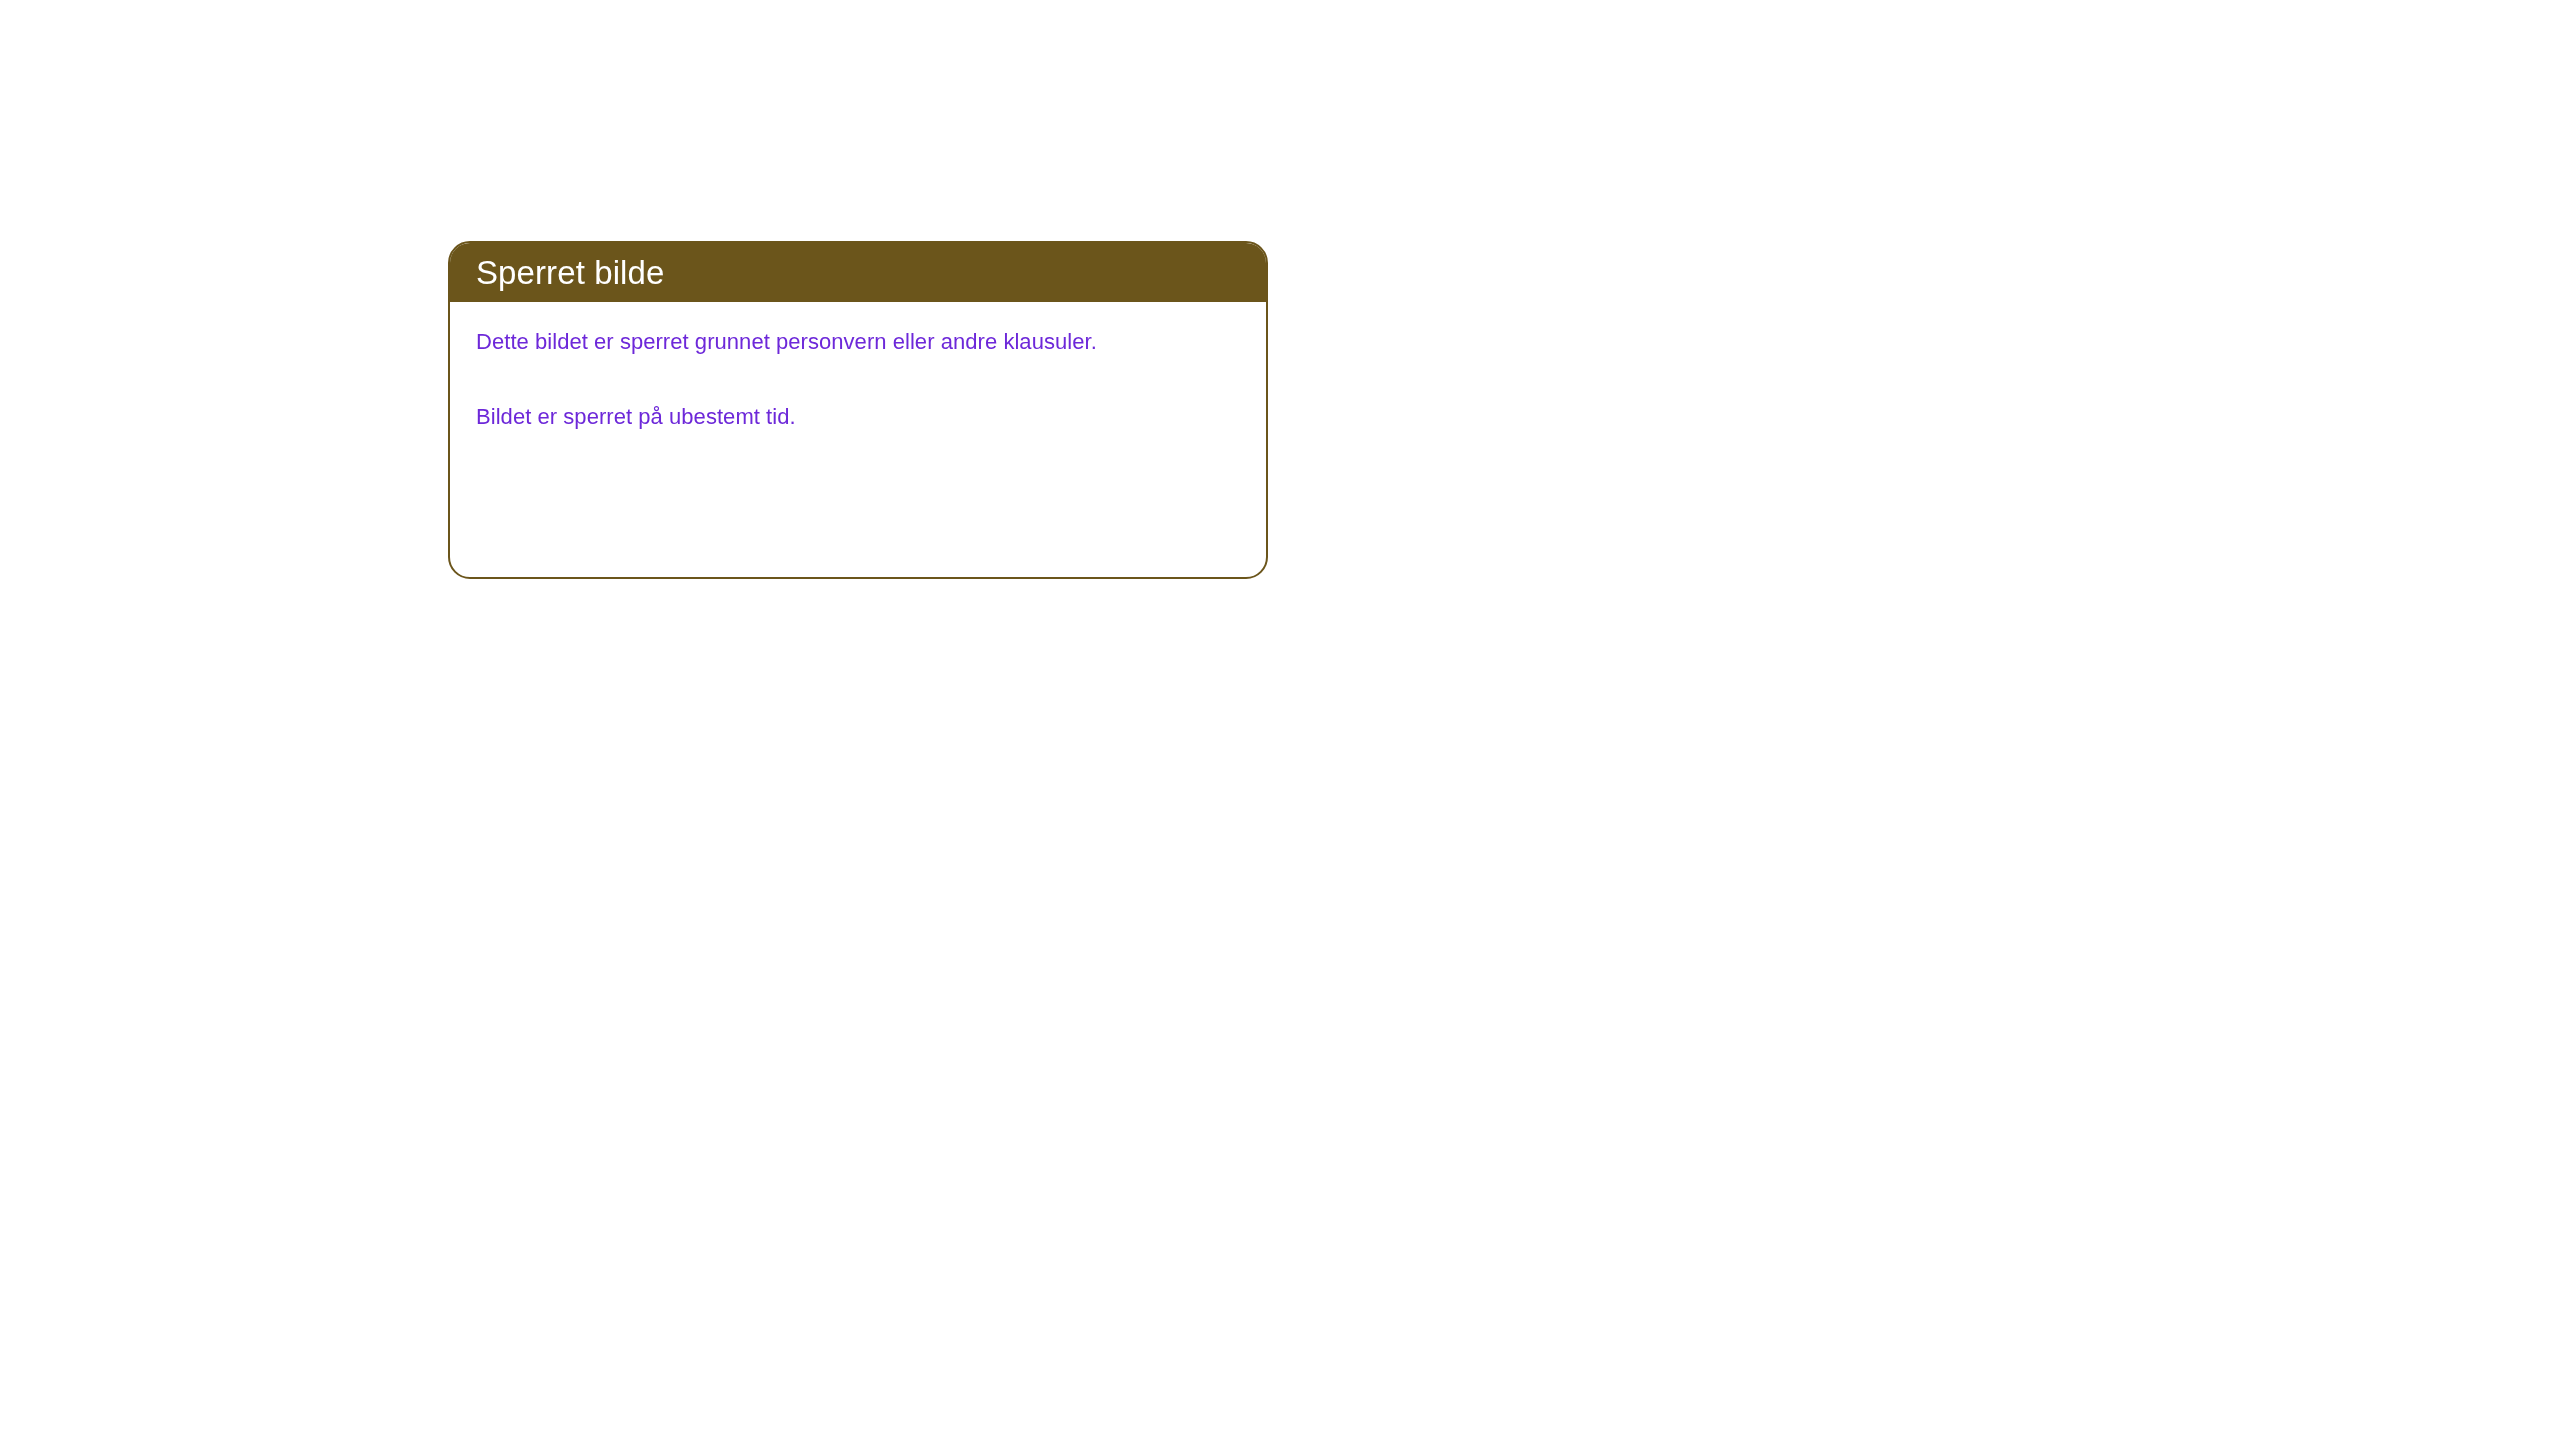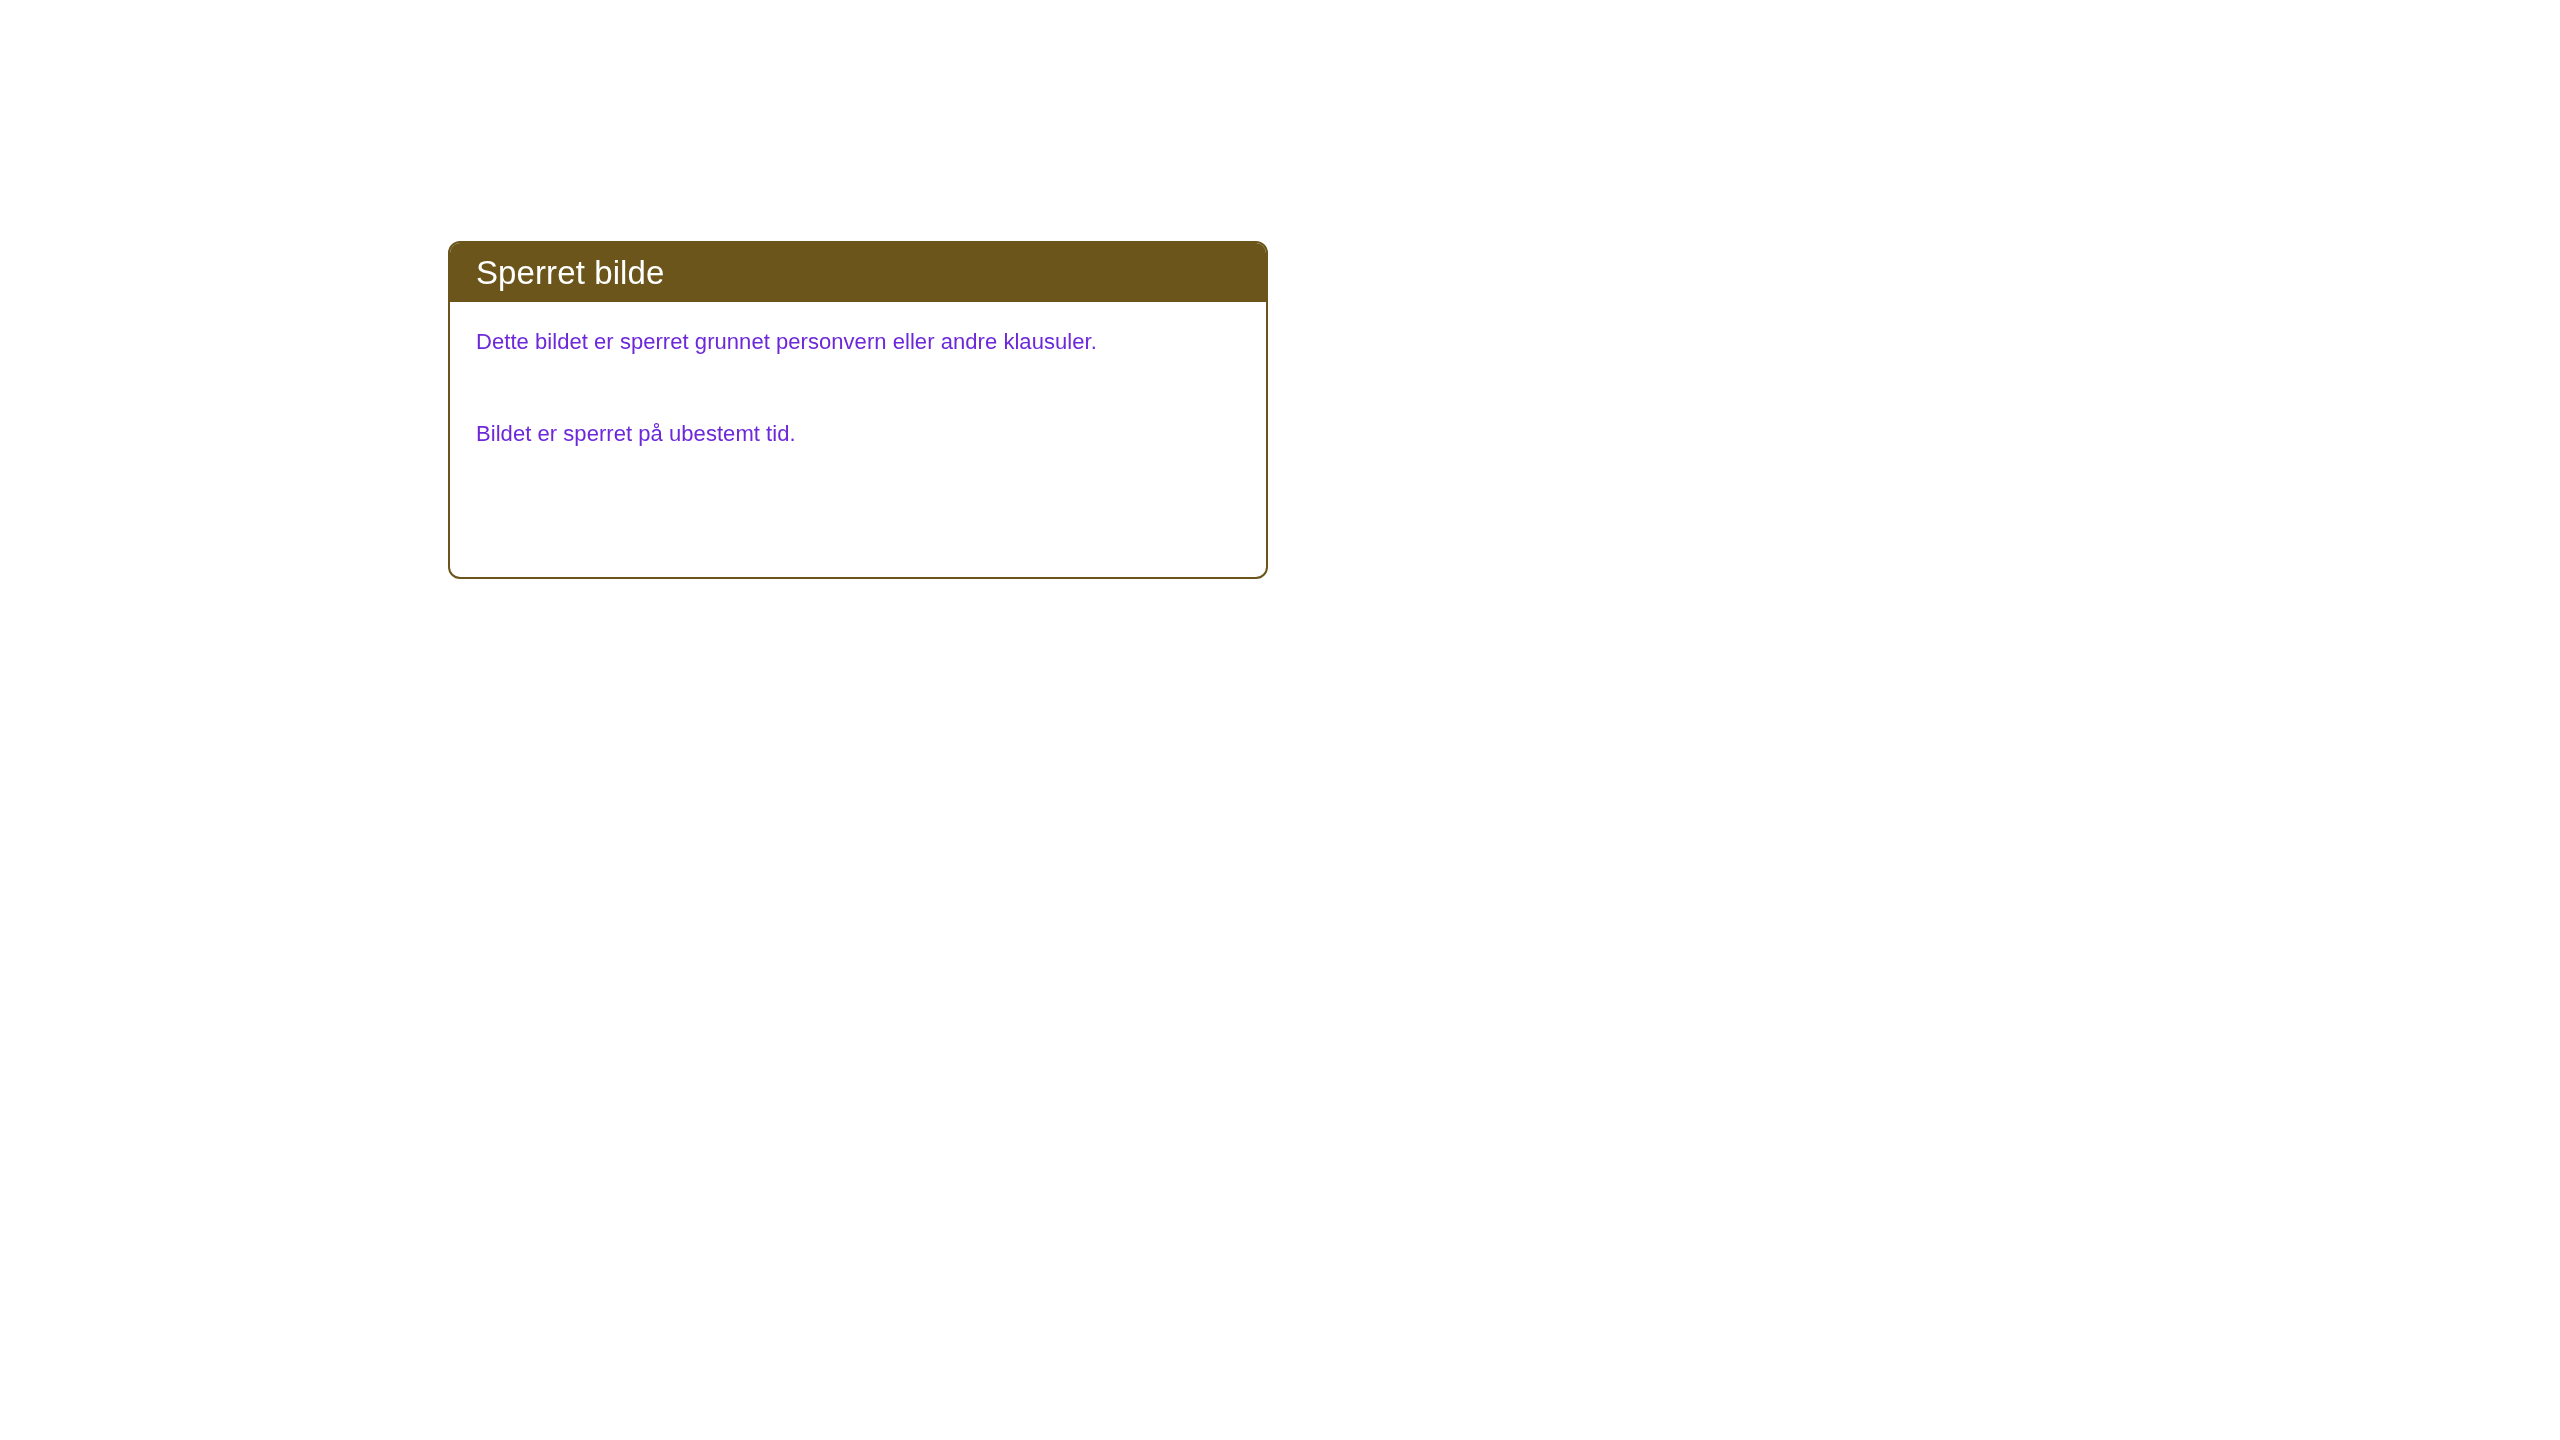--- a/index.html
+++ b/index.html
@@ -22,21 +22,21 @@
     height: 1440px;
     background: #ffffff;
   }
 
   
   .notice-panel {
     position: absolute;
     box-sizing: border-box;
     background: #ffffff;
     border: 2px solid #6b551b;
-    border-radius: 12px;
+    border-radius: 22px;
     overflow: hidden;
   }
 
   .panel-no {
     left: 448px;
     top: 241px;
     width: 820px;
     height: 338px;
   }
 
@@ -69,21 +69,21 @@
 
   .panel-paragraph {
     margin: 0;
     color: #6d28d9;
     font-size: 22px;
     line-height: 43px;
     letter-spacing: 0.05px;
   }
 
   .panel-paragraph + .panel-paragraph {
-    margin-top: 49px;
+    margin-top: 32px;
   }
 </style>
 </head>
 <body>
 
 <div id="canvas">
 
   <section class="notice-panel panel-no">
     <h2 class="panel-header">Sperret bilde</h2>
     <div class="panel-body">

